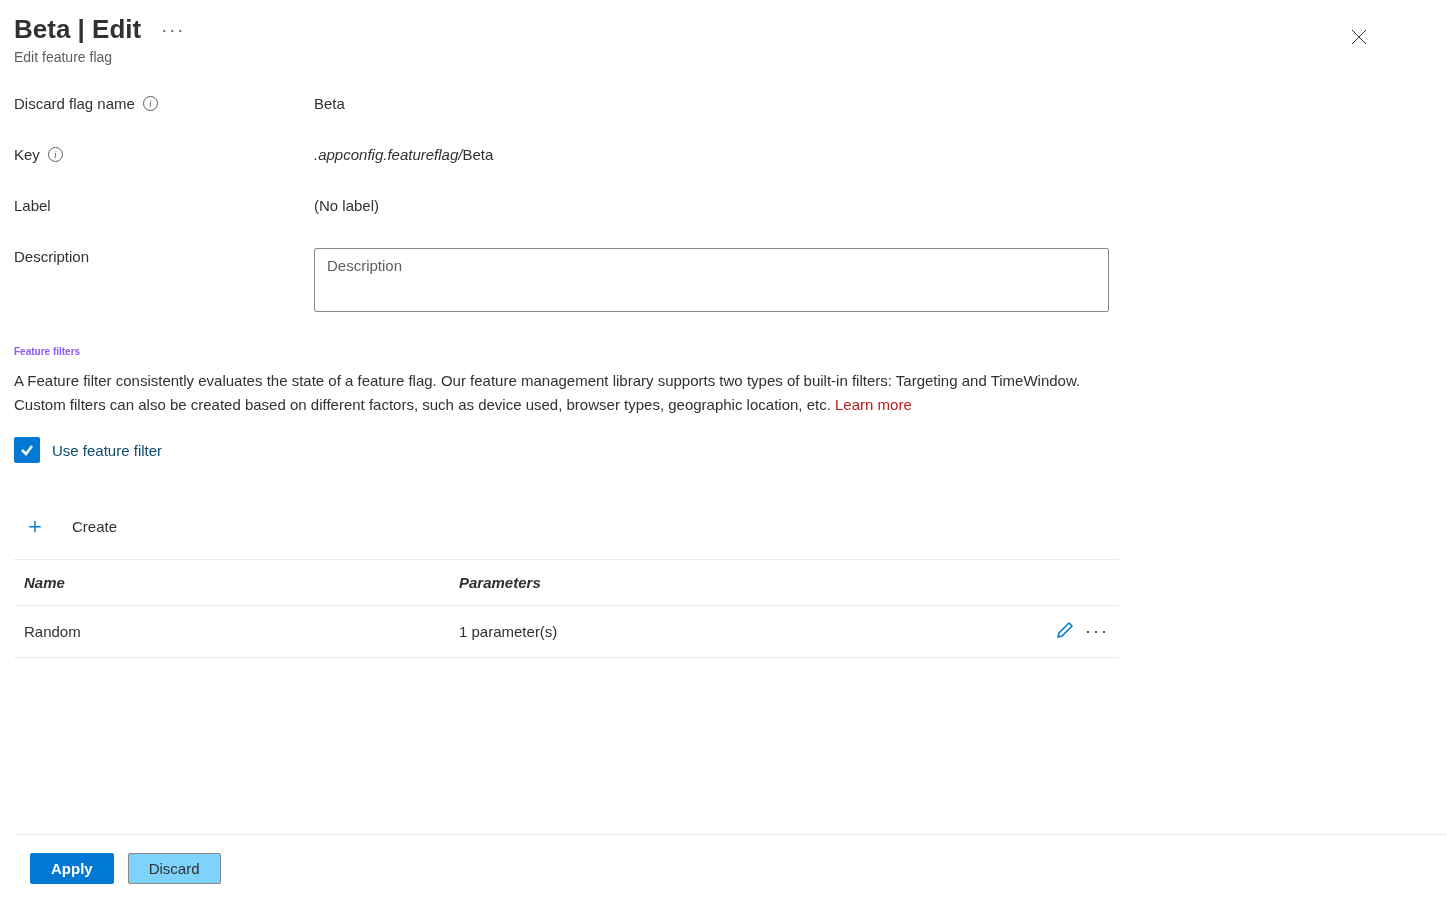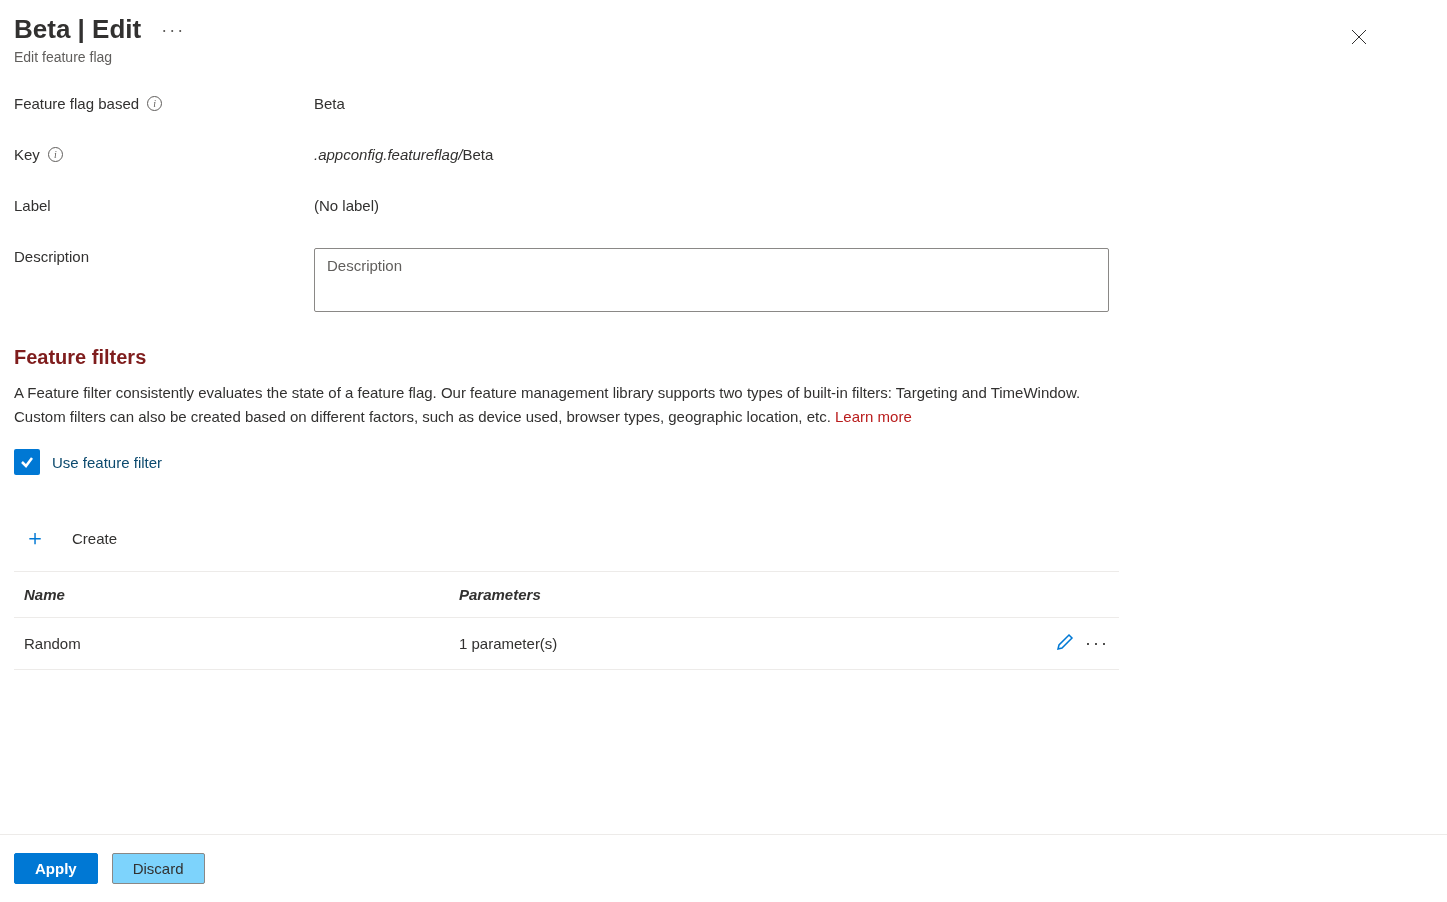--- a/index.html
+++ b/index.html
@@ -95,23 +95,23 @@
       border-radius: 2px;
       padding: 8px 12px;
       font-family: inherit;
       font-size: 15px;
       resize: none;
     }
     .description-input::placeholder {
       color: #605e5c;
     }
     .section-title {
-      font-size: 20px;
+      font-size: 10px;
       font-weight: 600;
-      color: #7f1d1d;
+      color: #8b5cf6;
       margin-top: 10px;
       margin-bottom: 12px;
     }
     .section-desc {
       font-size: 15px;
       color: #323130;
       line-height: 1.6;
       max-width: 1110px;
       margin-bottom: 20px;
     }
@@ -209,21 +209,21 @@
     }
     .row-more {
       font-size: 18px;
       color: #323130;
       cursor: pointer;
       letter-spacing: 2px;
     }
     .footer {
       position: fixed;
       bottom: 0;
-      left: 0;
+      left: 16px;
       right: 0;
       background: #fff;
       border-top: 1px solid #edebe9;
       padding: 18px 14px;
       display: flex;
       gap: 14px;
     }
     .btn {
       padding: 6px 20px;
       font-size: 15px;
@@ -257,21 +257,21 @@
   <div class="close-btn">
     <svg width="16" height="16" viewBox="0 0 16 16">
       <line x1="1" y1="1" x2="15" y2="15" stroke="#323130" stroke-width="1"></line>
       <line x1="15" y1="1" x2="1" y2="15" stroke="#323130" stroke-width="1"></line>
     </svg>
   </div>
 </div>
 
 <div class="form-row">
   <div class="form-label">
-    <span>Feature flag based</span>
+    <span>Discard flag name</span>
     <span class="info-icon">i</span>
   </div>
   <div class="form-value">Beta</div>
 </div>
 
 <div class="form-row">
   <div class="form-label">
     <span>Key</span>
     <span class="info-icon">i</span>
   </div>

